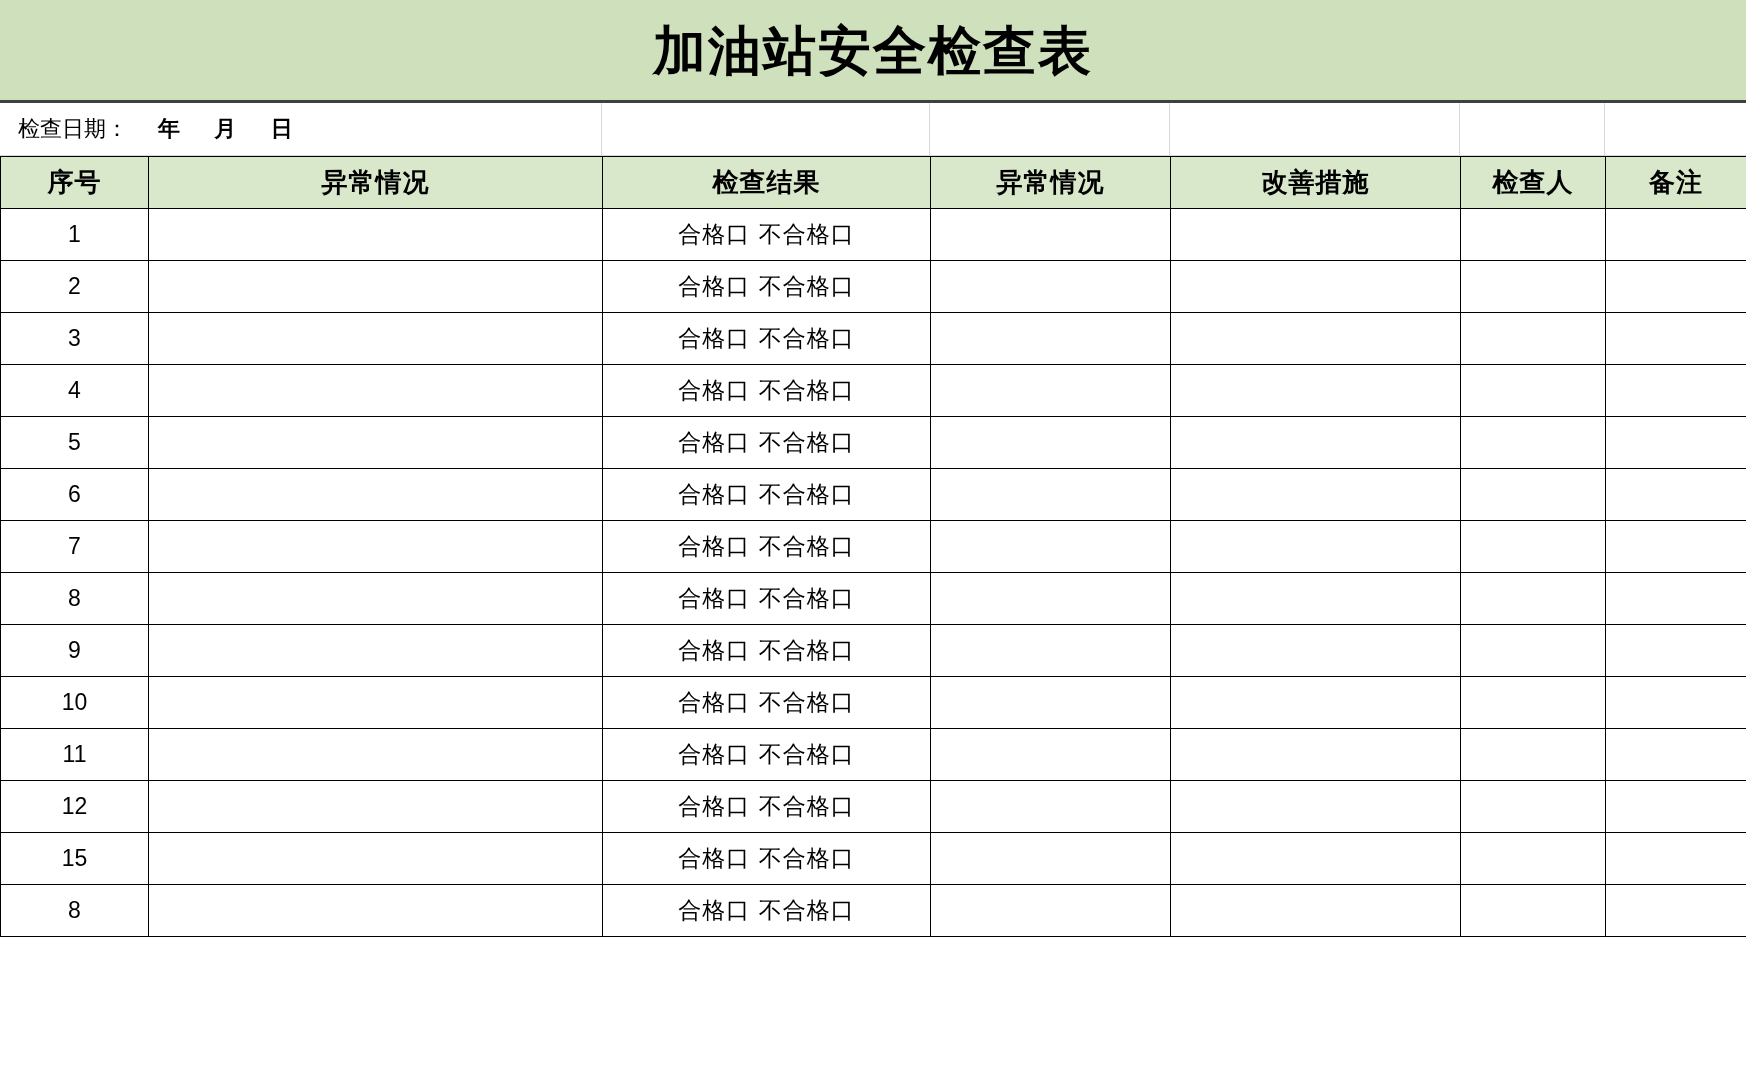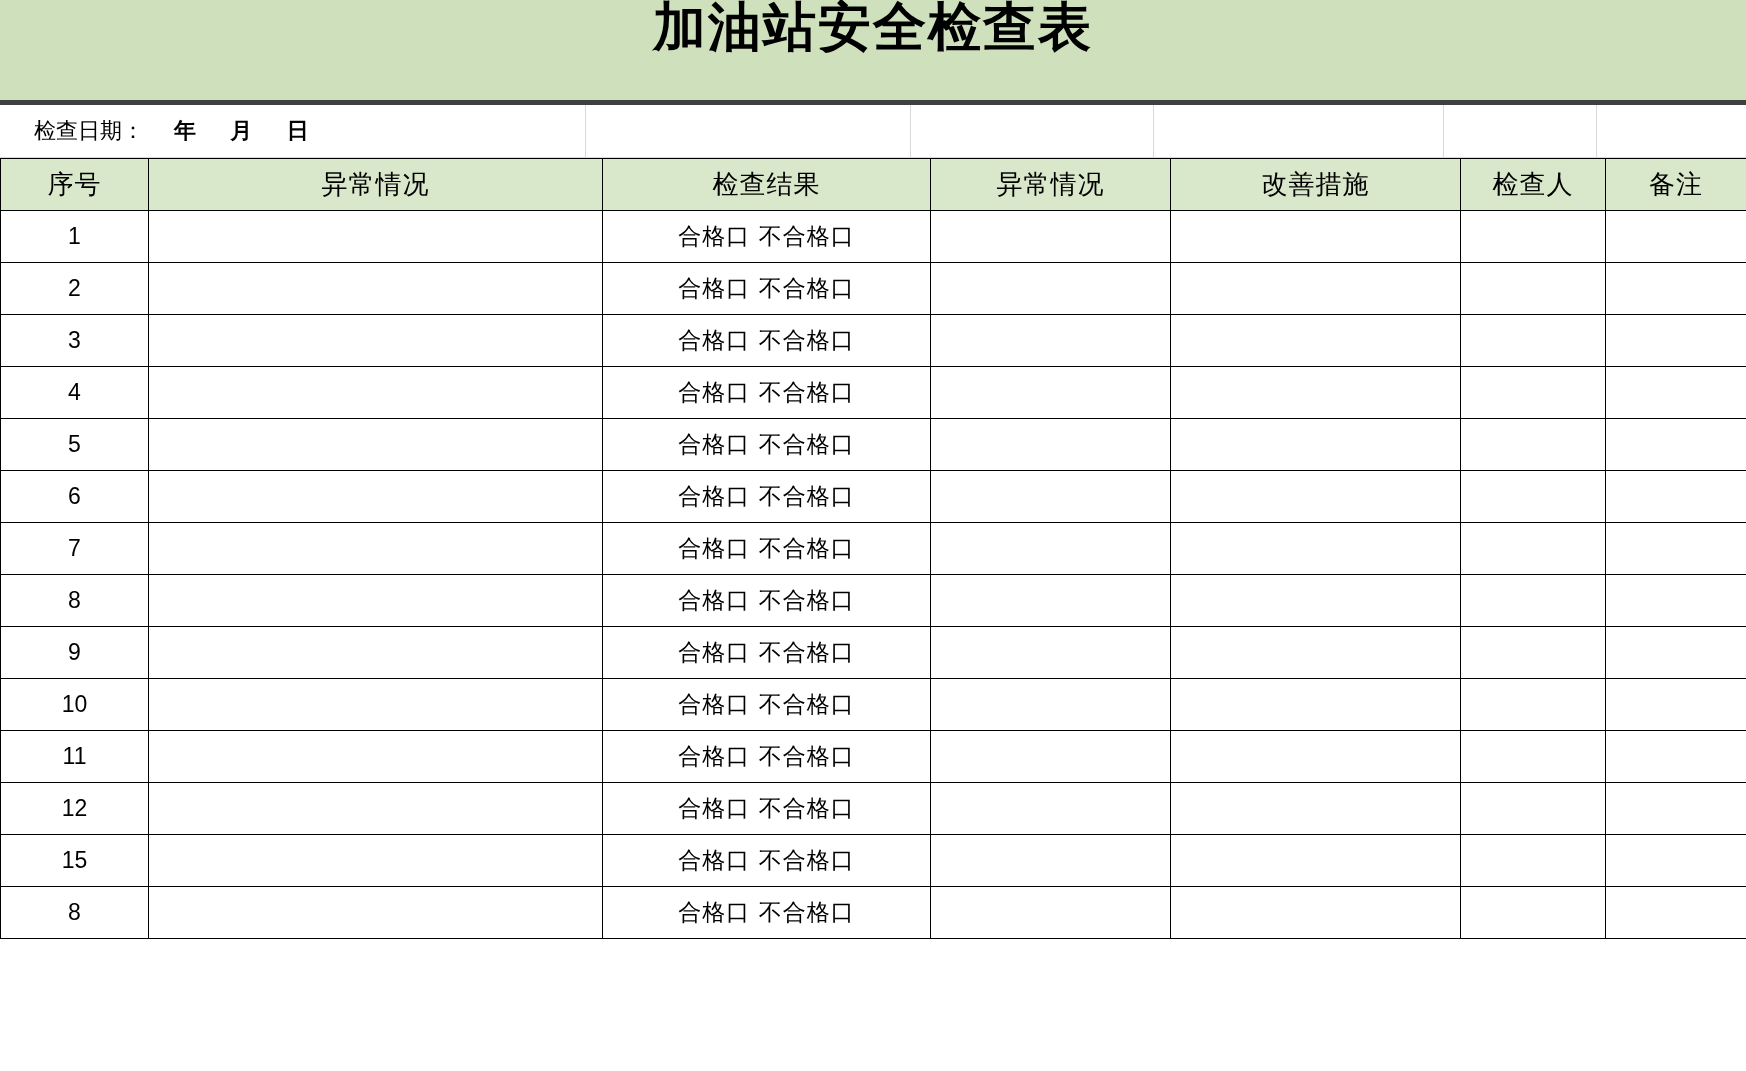--- a/index.html
+++ b/index.html
@@ -17,21 +17,22 @@
   .sheet {
     width: 1746px;
     position: relative;
   }
   
   .title-row {
     display: flex;
     width: 1746px;
     height: 100px;
     background: #cfe0bd;
-    border-bottom: 5px solid #404040;
+    border-bottom: 3px solid #404040;
+    align-items: center;
     justify-content: center;
   }
   .title-text {
     font-size: 53px;
     font-weight: bold;
     letter-spacing: 2px;
     line-height: 1;
     color: #000000;
     font-family: "DejaVu Sans", "Liberation Sans", sans-serif;
   }
@@ -43,21 +44,20 @@
     background: #ffffff;
     border-bottom: 1px solid #d8d8d8;
   }
   .date-cell {
     display: flex;
     align-items: center;
     box-sizing: border-box;
     border-right: 1px solid #d8d8d8;
     height: 52px;
     font-size: 22px;
-    margin-left: 16px;
   }
   .date-cell.c1 { width: 602px; padding-left: 18px; }
   .date-cell.c2 { width: 328px; }
   .date-cell.c3 { width: 240px; }
   .date-cell.c4 { width: 290px; }
   .date-cell.c5 { width: 145px; }
   .date-cell.c6 { width: 141px; border-right: none; }
   .date-label { white-space: pre; }
   .date-blanks { white-space: pre; margin-left: 30px; letter-spacing: 4px; font-weight: bold; }
 
@@ -71,21 +71,21 @@
     border: 1px solid #000000;
     box-sizing: border-box;
     text-align: center;
     vertical-align: middle;
     padding: 0;
   }
   table.main thead th {
     background: #d9e7ca;
     height: 52px;
     font-size: 26px;
-    font-weight: normal;
+    font-weight: bold;
     font-family: "DejaVu Sans", "Liberation Sans", sans-serif;
     letter-spacing: 1px;
   }
   table.main tbody td {
     height: 52px;
     background: #ffffff;
     font-size: 23px;
     font-weight: normal;
   }
   td.idx { font-size: 24px; font-family: "Liberation Sans", sans-serif; }

